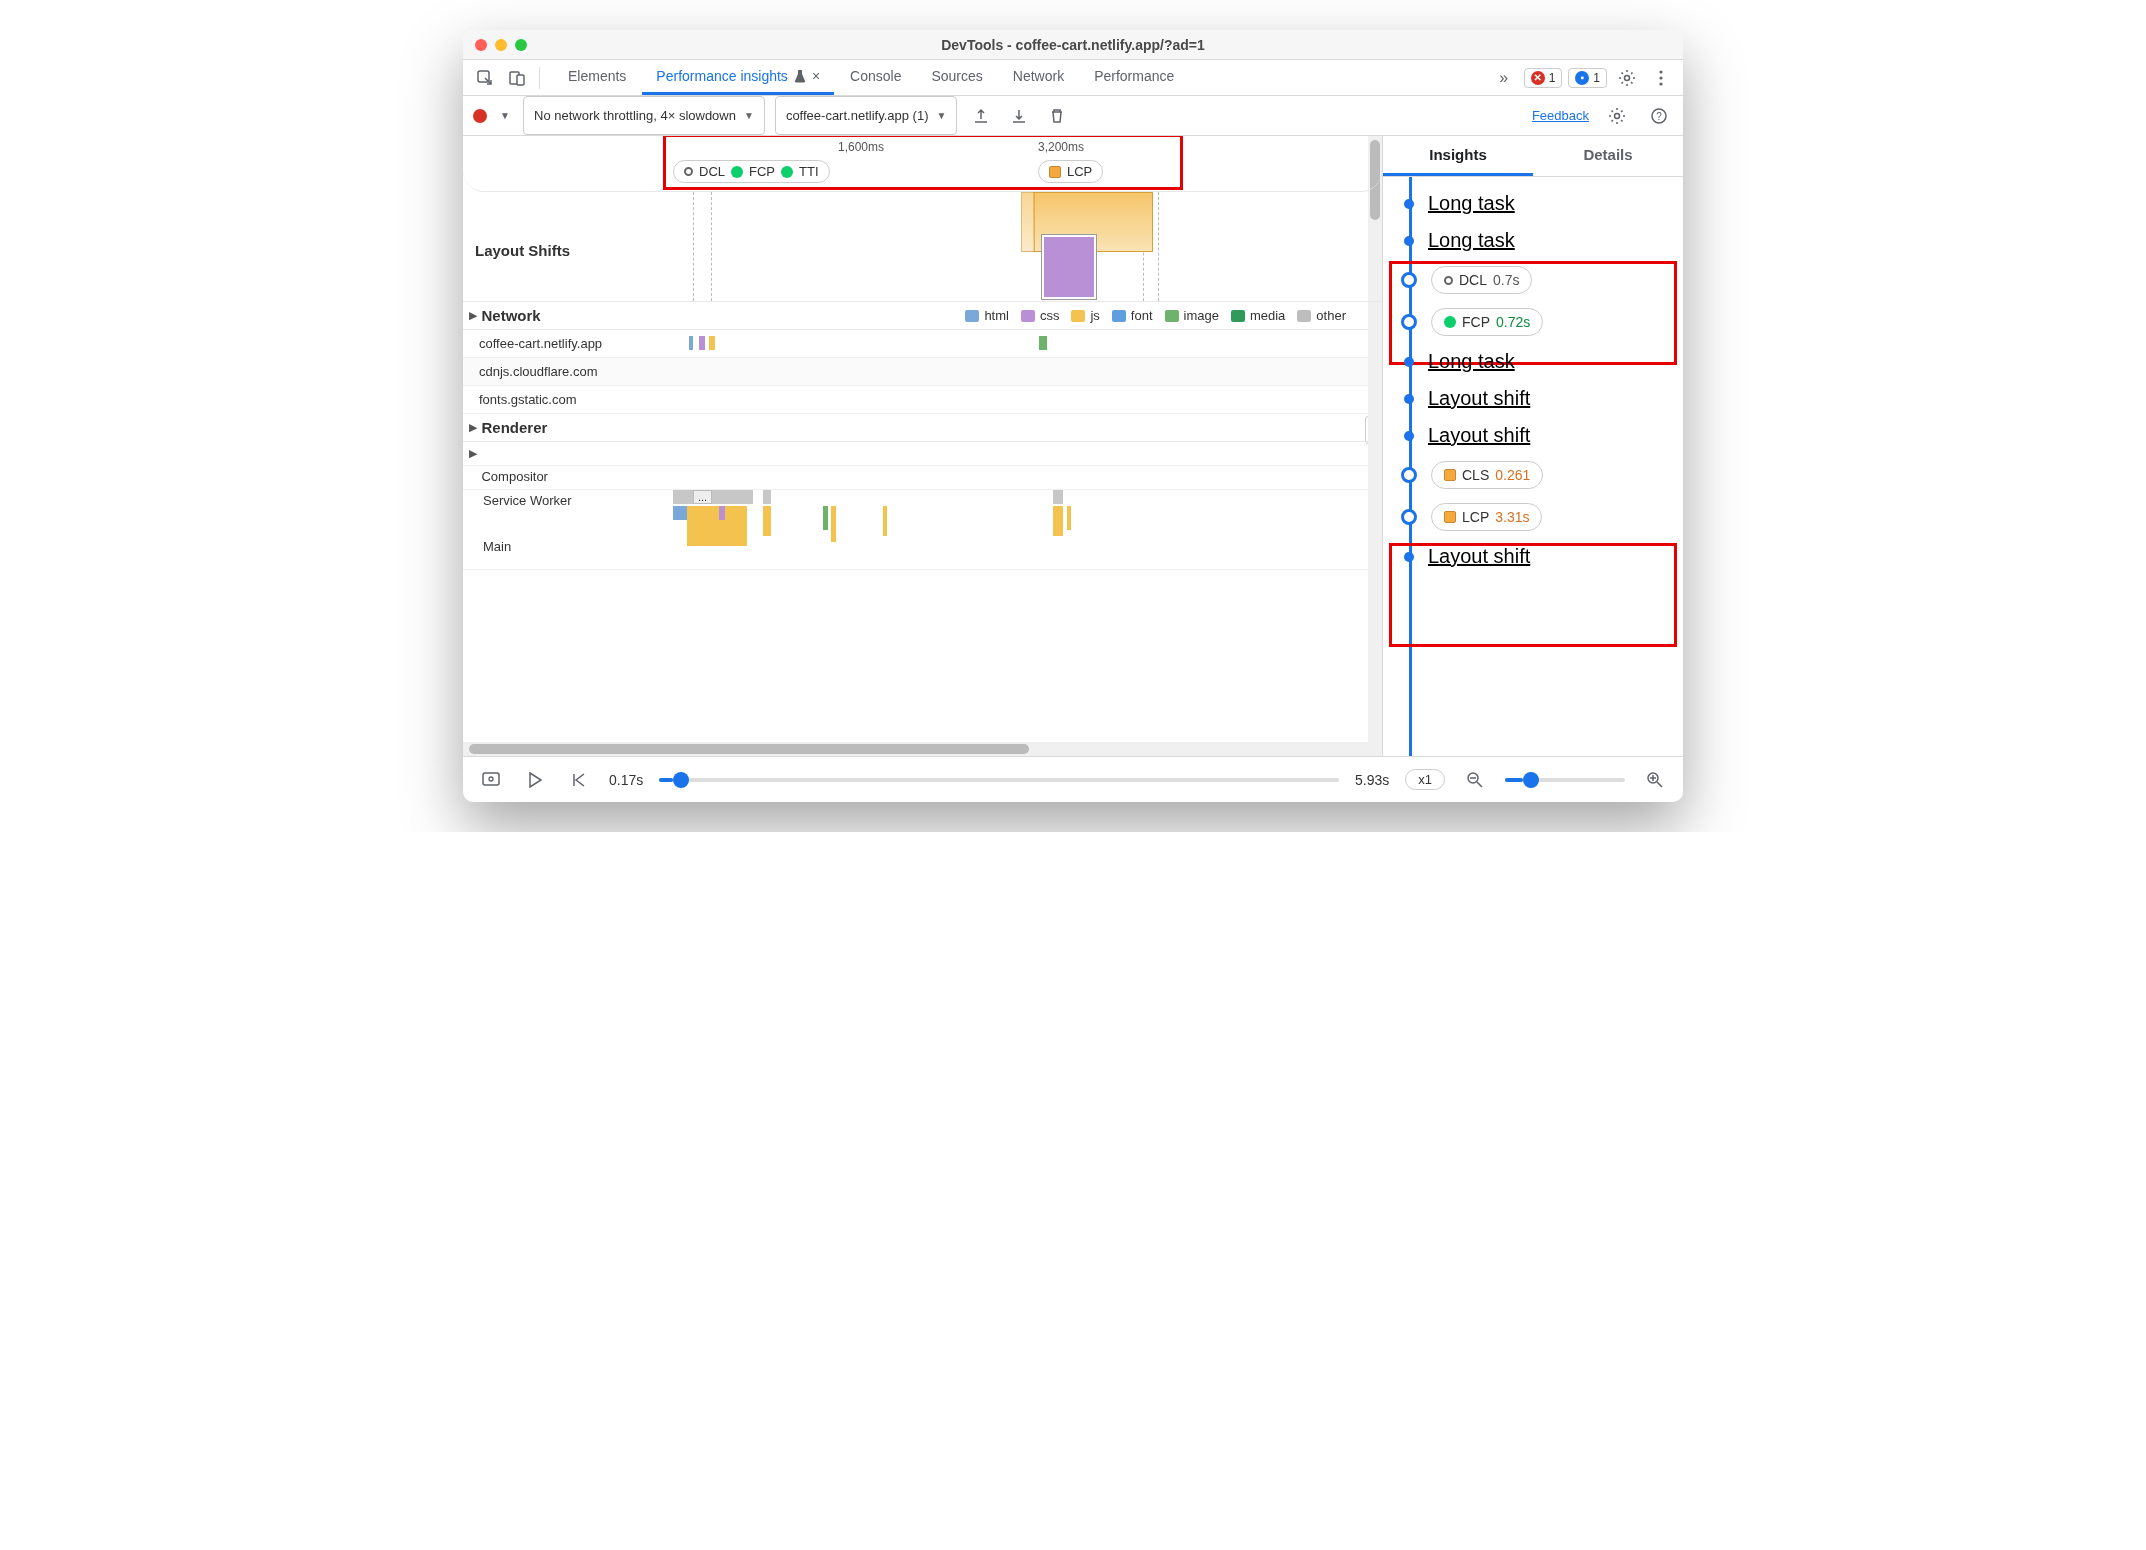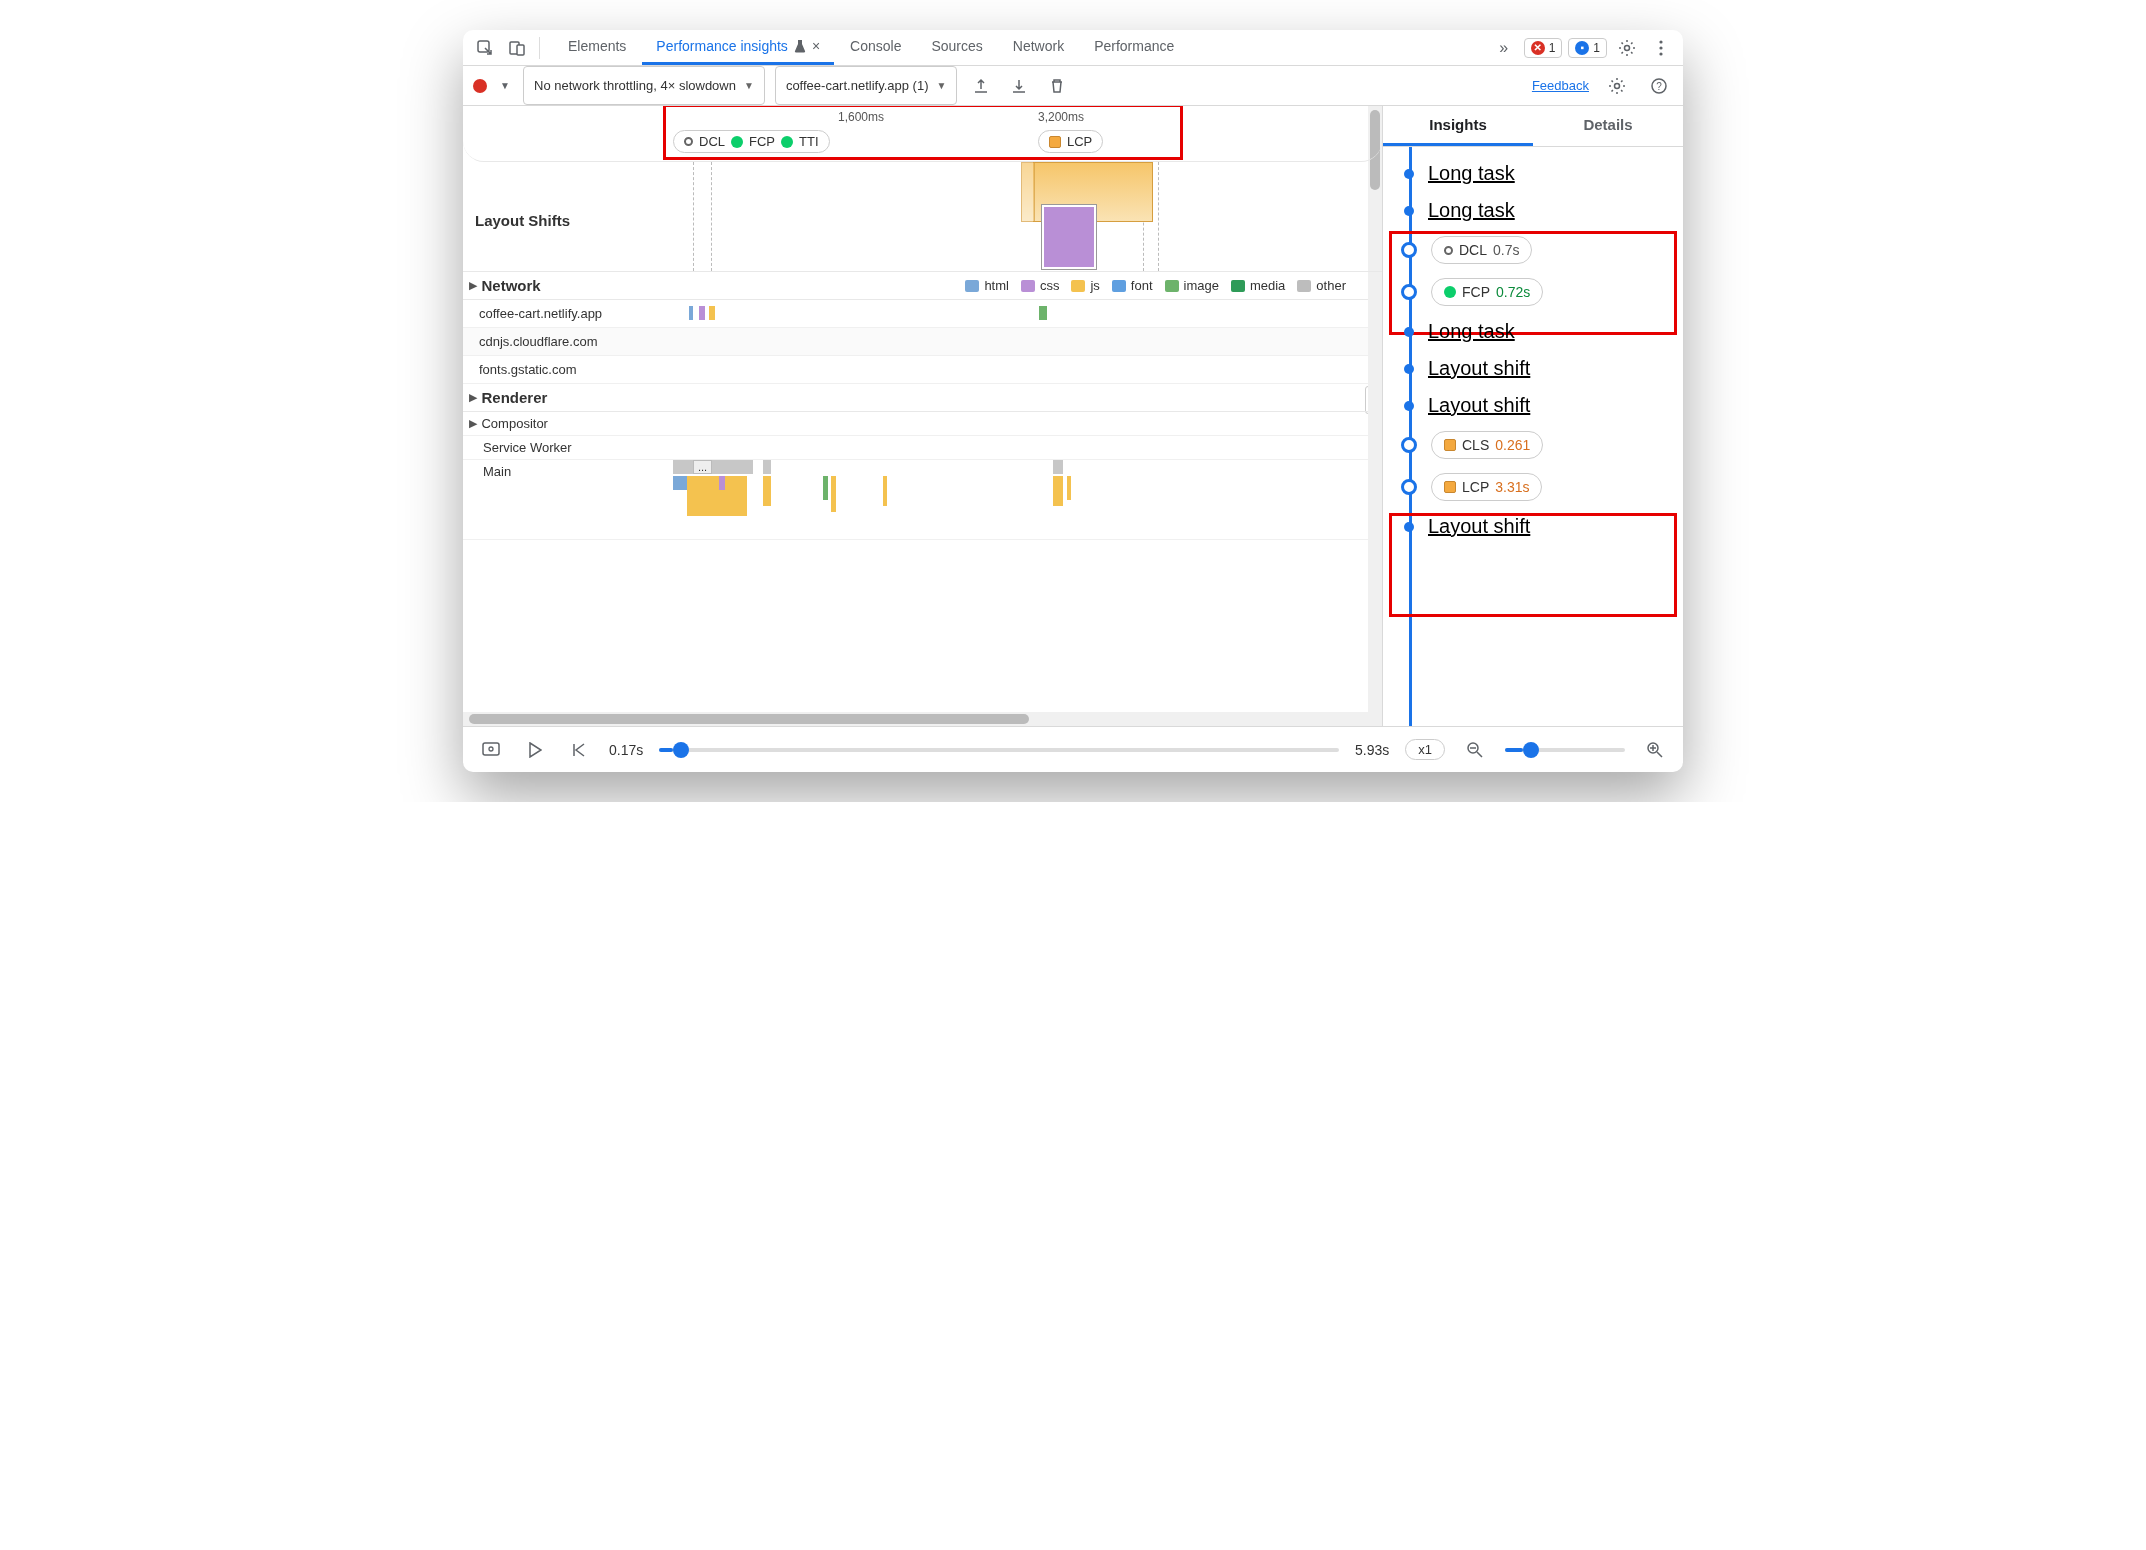--- a/index.html
+++ b/index.html
@@ -59,21 +59,21 @@
   .legend{display:flex;gap:12px;margin-left:auto;padding-right:30px;font-size:13px;color:#333;}
   .legend span{display:flex;align-items:center;gap:5px;}
   .legend .sw{width:14px;height:12px;border-radius:2px;}
   .net-row{display:flex;align-items:center;height:28px;border-bottom:1px solid #f0f0f0;padding-left:16px;background:#fafafa;}
   .net-row:nth-child(odd){background:#fff;}
   .net-row .host{width:180px;font-size:13px;color:#333;}
   .net-row .bars{flex:1;position:relative;height:100%;}
   .net-bar{position:absolute;top:6px;height:14px;}
   
   .rend-row{display:flex;align-items:center;height:24px;border-bottom:1px solid #f0f0f0;padding-left:6px;}
-  .rend-row .lbl{width:190px;font-size:13px;}
+  .rend-row .lbl{width:190px;font-size:13px;margin-top:45px;}
   .main-canvas{flex:1;height:70px;position:relative;overflow:hidden;}
   .flame{position:absolute;background:#f4c24f;}
   .flame.blue{background:#7aa8d8;} .flame.gray{background:#c7c7c7;} .flame.green{background:#6db36b;} .flame.purple{background:#b98fd6;}
   .more-btn{position:absolute;border:1px solid #bbb;background:#eee;font-size:11px;padding:0 4px;}
   .hscroll{height:14px;background:#f0f0f0;display:flex;align-items:center;padding:0 4px;}
   .hscroll .hthumb{height:10px;background:#bbb;border-radius:5px;}
   .expand-handle{position:absolute;right:-1px;top:280px;width:18px;height:28px;border:1px solid #ccc;background:#fff;border-radius:3px 0 0 3px;display:flex;align-items:center;justify-content:center;}
   
   .ins-tabs{display:flex;border-bottom:1px solid #d9d9d9;}
   .ins-tab{flex:1;text-align:center;padding:10px 0;font-size:15px;font-weight:600;color:#5f6368;cursor:pointer;}
@@ -93,20 +93,28 @@
   .slider .knob{position:absolute;top:-6px;width:16px;height:16px;border-radius:50%;background:#1a73e8;}
   .slider .fill{position:absolute;left:0;top:0;bottom:0;background:#1a73e8;border-radius:2px;}
   .speed-pill{border:1px solid #ccc;border-radius:14px;padding:2px 12px;font-size:13px;}
   svg{display:block;}
 </style>
 </head>
 <body>
 
 <div class="window">
 
+  <div class="titlebar">
+    <div class="traffic">
+      <div class="dot red"></div>
+      <div class="dot yellow"></div>
+      <div class="dot green"></div>
+    </div>
+    <div class="title">DevTools - coffee-cart.netlify.app/?ad=1</div>
+  </div>
 
   <div class="tabs-row">
     <div class="icon-btn">
       <svg width="18" height="18" viewBox="0 0 18 18">
           <rect x="2" y="2" width="11" height="11" fill="none" stroke="#5f6368" stroke-width="1.5" rx="2"></rect>
           <path d="M9 9 L15 15 M15 11 L15 15 L11 15" stroke="#5f6368" stroke-width="1.5" fill="none"></path>
         </svg>
     </div>
     <div class="icon-btn">
       <svg width="18" height="18" viewBox="0 0 18 18">

